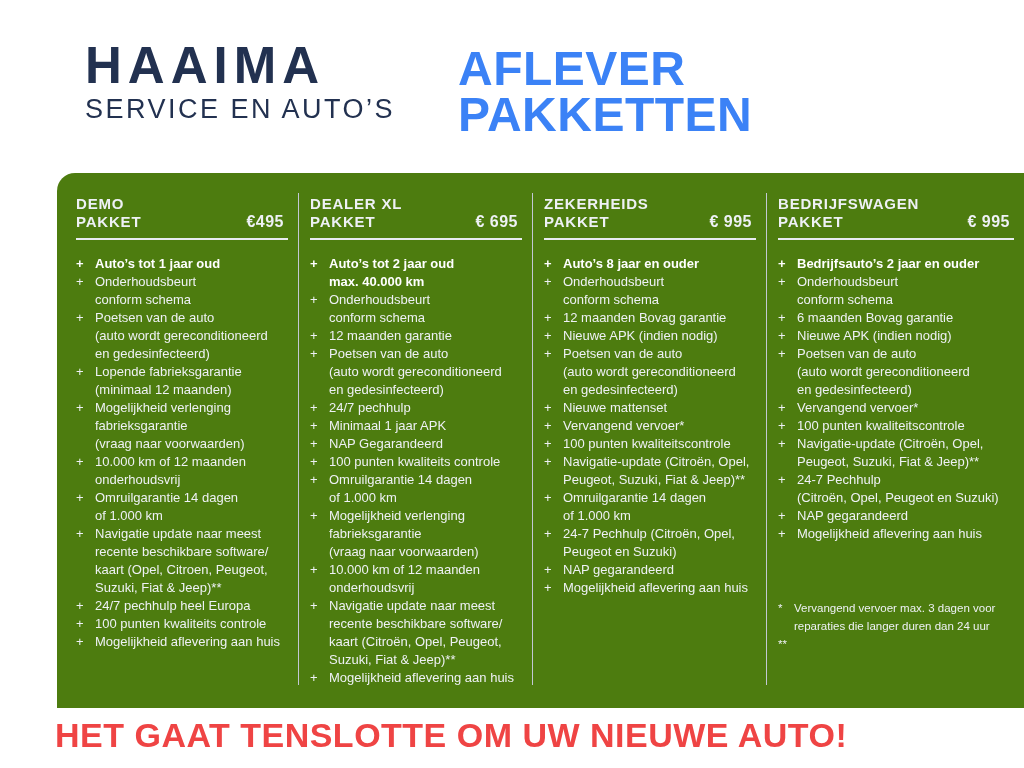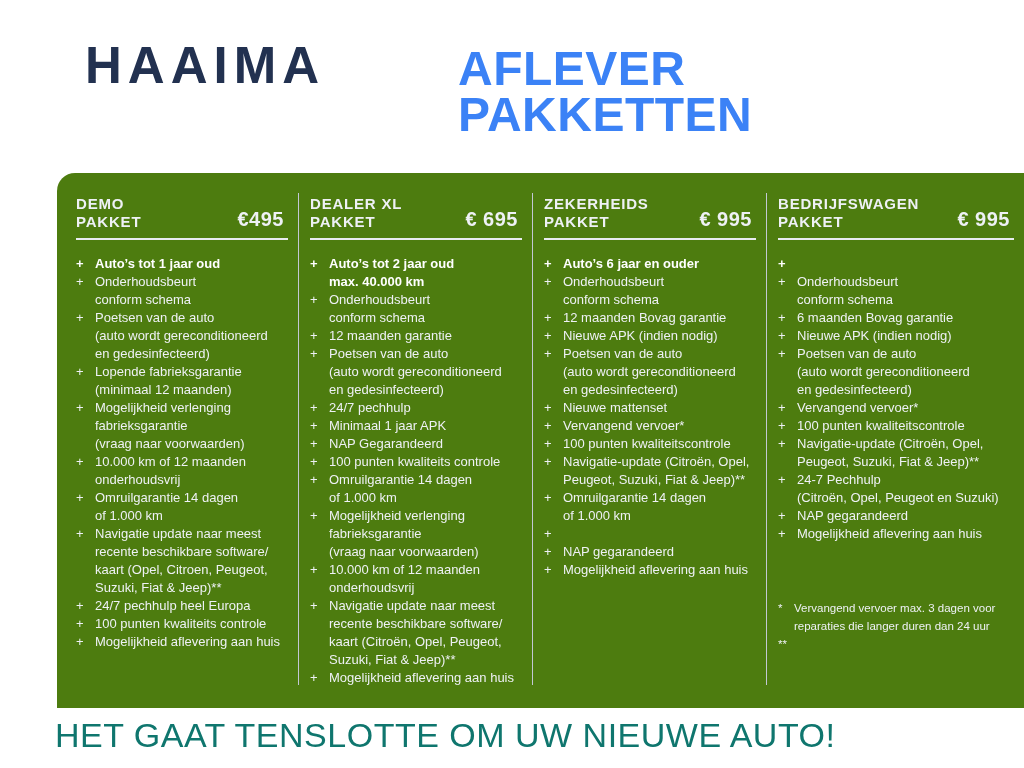--- a/index.html
+++ b/index.html
@@ -21,42 +21,43 @@
     position:absolute;left:57px;top:173px;width:967px;height:535px;
     background:#4d7c0f;border-radius:18px 0 0 0;
     display:flex;box-sizing:border-box;padding-left:8px;
     color:#eef1f5;
   }
   .pkg{width:233px;box-sizing:border-box;padding:22px 10px 0 11px;}
   .pkg:last-child{width:auto;flex:1;}
   .vdiv{width:1px;background:#c2c8d4;margin-top:20px;height:492px;flex-shrink:0;}
   .pkg-head{display:flex;justify-content:space-between;align-items:flex-end;}
   .pkg-name{font-size:15px;font-weight:700;letter-spacing:0.8px;line-height:18px;}
-  .pkg-price{font-size:20px;font-weight:700;letter-spacing:0.5px;white-space:nowrap;padding-right:4px;}
+  .pkg-price{font-size:16px;font-weight:700;letter-spacing:0.5px;white-space:nowrap;padding-right:4px;}
   .pkg-rule{height:2px;background:#e8ebf0;margin-top:7px;}
   .items{list-style:none;margin:15px 0 0;padding:0;font-size:13px;line-height:18px;}
   .items li{display:flex;}
   .items li .plus{width:19px;flex-shrink:0;}
   .items li .itext{white-space:pre-line;}
   .items li:first-child{font-weight:700;color:#ffffff;}
   .footnotes{margin-top:56px;font-size:11.5px;line-height:18px;}
   .footnote{display:flex;}
   .footnote .marker{width:16px;flex-shrink:0;}
   .footnote .ftext{white-space:pre-line;}
   
   .tagline{
-    position:absolute;left:55px;top:716px;color:#0f766e;
-    font-size:34px;font-weight:400;letter-spacing:0.5px;white-space:nowrap;
+    position:absolute;left:55px;top:716px;color:#ef4444;
+    font-size:34px;font-weight:700;letter-spacing:0.5px;white-space:nowrap;
   }
 </style>
 </head>
 <body>
 
 <div class="logo">
   <div class="logo-main">HAAIMA</div>
+  <div class="logo-sub">SERVICE EN AUTO’S</div>
 </div>
 
 <div class="page-title">
   <div>AFLEVER</div>
   <div>PAKKETTEN</div>
 </div>
 
 <section class="panel">
 
   <div class="pkg">
@@ -212,21 +213,21 @@
       <div class="pkg-name">
         <div>ZEKERHEIDS</div>
         <div>PAKKET</div>
       </div>
       <div class="pkg-price">€ 995</div>
     </div>
     <div class="pkg-rule"></div>
     <ul class="items">
         <li>
           <span class="plus">+</span>
-          <span class="itext">Auto’s 6 jaar en ouder</span>
+          <span class="itext">Auto’s 8 jaar en ouder</span>
         </li>
         <li>
           <span class="plus">+</span>
           <span class="itext">Onderhoudsbeurt
 conform schema</span>
         </li>
         <li>
           <span class="plus">+</span>
           <span class="itext">12 maanden Bovag garantie</span>
         </li>
@@ -257,20 +258,22 @@
           <span class="itext">Navigatie-update (Citroën, Opel,
 Peugeot, Suzuki, Fiat &amp; Jeep)**</span>
         </li>
         <li>
           <span class="plus">+</span>
           <span class="itext">Omruilgarantie 14 dagen
 of 1.000 km</span>
         </li>
         <li>
           <span class="plus">+</span>
+          <span class="itext">24-7 Pechhulp (Citroën, Opel,
+Peugeot en Suzuki)</span>
         </li>
         <li>
           <span class="plus">+</span>
           <span class="itext">NAP gegarandeerd</span>
         </li>
         <li>
           <span class="plus">+</span>
           <span class="itext">Mogelijkheid aflevering aan huis</span>
         </li>
       </ul>
@@ -283,20 +286,21 @@
       <div class="pkg-name">
         <div>BEDRIJFSWAGEN</div>
         <div>PAKKET</div>
       </div>
       <div class="pkg-price">€ 995</div>
     </div>
     <div class="pkg-rule"></div>
     <ul class="items">
         <li>
           <span class="plus">+</span>
+          <span class="itext">Bedrijfsauto’s 2 jaar en ouder</span>
         </li>
         <li>
           <span class="plus">+</span>
           <span class="itext">Onderhoudsbeurt
 conform schema</span>
         </li>
         <li>
           <span class="plus">+</span>
           <span class="itext">6 maanden Bovag garantie</span>
         </li>

